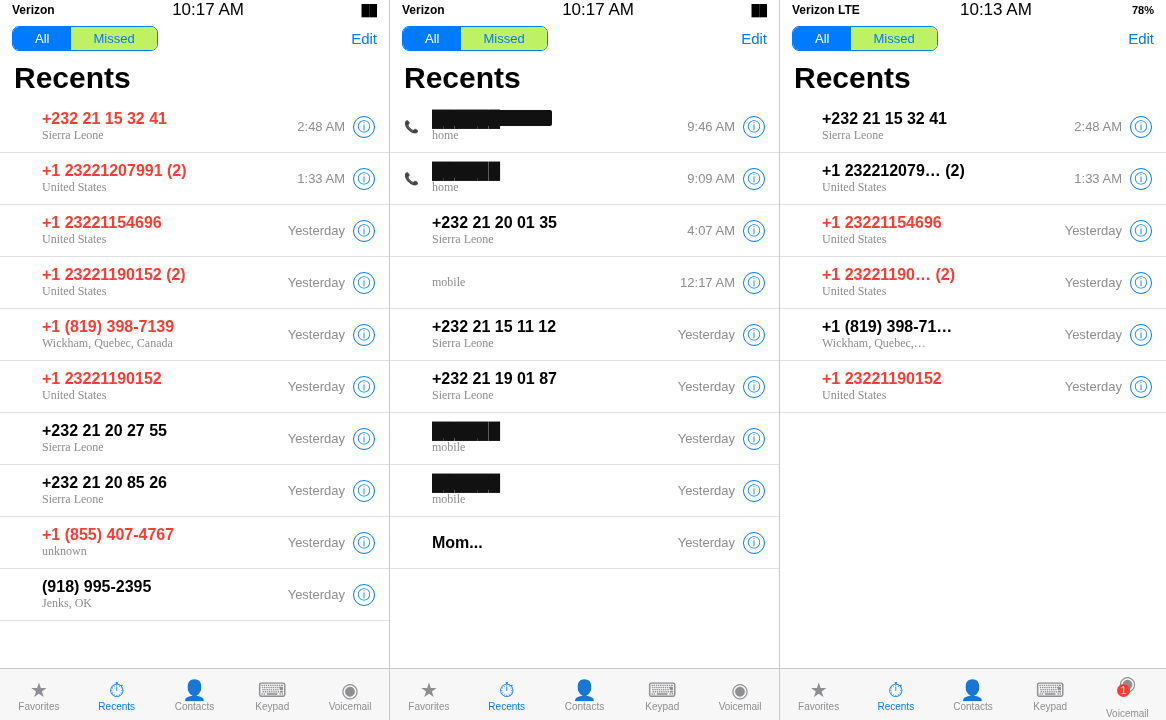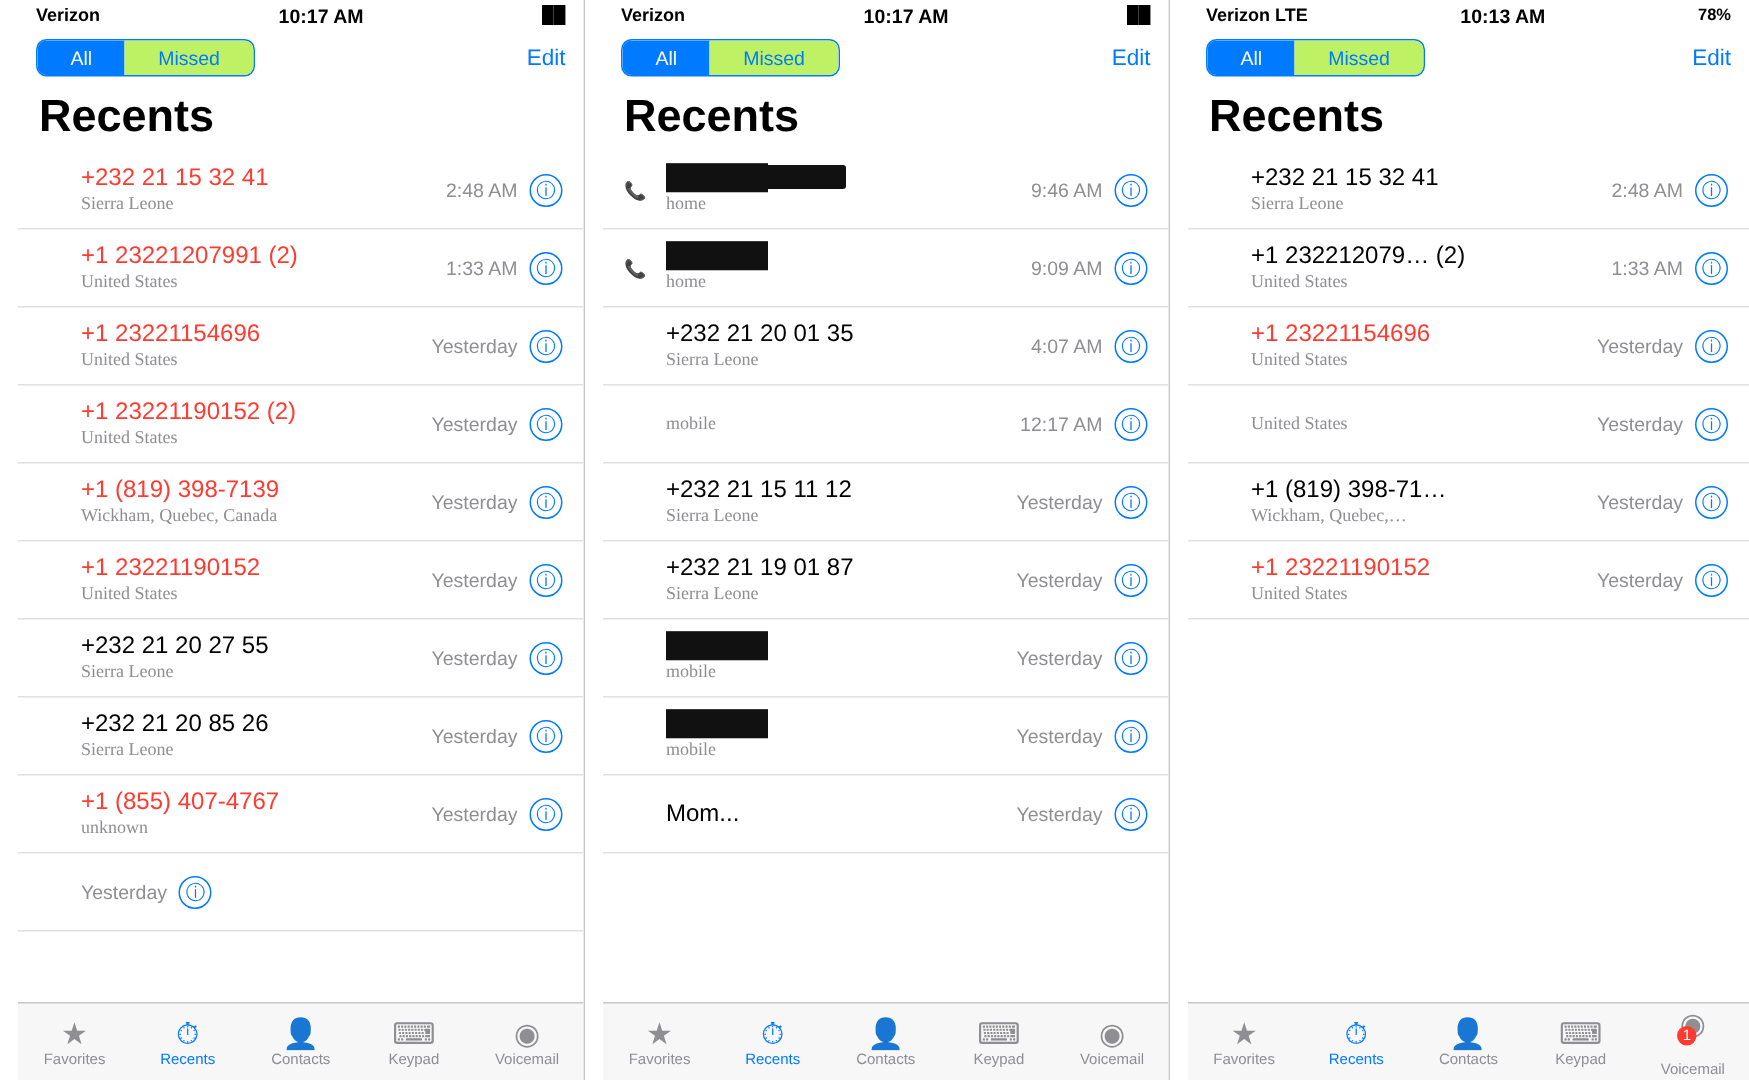--- a/index.html
+++ b/index.html
@@ -14,39 +14,38 @@
     }
 
     
     .panel {
       display: flex;
       flex-direction: column;
       background: #fff;
       border-right: 1px solid #c8c7cc;
       height: 720px;
       overflow: hidden;
-      padding-left: 12px;
     }
     .panel-left { width: 390px; }
     .panel-mid { width: 390px; }
     .panel-right { width: 386px; border-right: none; }
 
     
     .status-bar {
       display: flex;
       align-items: center;
       justify-content: space-between;
       padding: 4px 12px;
       font-size: 12px;
       font-weight: 600;
       background: #fff;
       height: 20px;
     }
     .status-bar .left { display: flex; align-items: center; gap: 3px; }
-    .status-bar .center { font-size: 13px; font-weight: 700; }
+    .status-bar .center { font-size: 17px; font-weight: 400; }
     .status-bar .right { display: flex; align-items: center; gap: 4px; font-size: 11px; }
 
     
     .nav-bar {
       display: flex;
       align-items: center;
       justify-content: space-between;
       padding: 6px 12px;
       background: #fff;
       gap: 25px;
@@ -104,21 +103,21 @@
       margin-right: 10px;
       color: #8e8e93;
       font-size: 14px;
       flex-shrink: 0;
     }
     .call-item .call-info {
       flex: 1;
     }
     .call-item .call-name {
       font-size: 16px;
-      font-weight: 400;
+      font-weight: 700;
       color: #ff3b30;
     }
     .call-item .call-name.black { color: #000; }
     .call-item .call-subtext {
       font-size: 12px;
       color: #8e8e93;
       font-family: Liberation Serif, serif;
     }
     .call-item .call-time {
       font-size: 13px;
@@ -278,20 +277,24 @@
           <div class="call-icon"></div>
           <div class="call-info">
             <div class="call-name">+1 (855) 407-4767</div>
             <div class="call-subtext">unknown</div>
           </div>
           <div class="call-time">Yesterday</div>
           <div class="info-btn">ⓘ</div>
         </div>
         <div class="call-item">
           <div class="call-icon"></div>
+          <div class="call-info">
+            <div class="call-name black">(918) 995-2395</div>
+            <div class="call-subtext">Jenks, OK</div>
+          </div>
           <div class="call-time">Yesterday</div>
           <div class="info-btn">ⓘ</div>
         </div>
       </div>
       <div class="tab-bar">
         <div class="tab-item">
           <div class="tab-icon">★</div>
           <div class="tab-label">Favorites</div>
         </div>
         <div class="tab-item active">
@@ -468,20 +471,21 @@
           <div class="call-info">
             <div class="call-name">+1 23221154696</div>
             <div class="call-subtext">United States</div>
           </div>
           <div class="call-time">Yesterday</div>
           <div class="info-btn">ⓘ</div>
         </div>
         <div class="call-item">
           <div class="call-icon"></div>
           <div class="call-info">
+            <div class="call-name">+1 23221190… (2)</div>
             <div class="call-subtext">United States</div>
           </div>
           <div class="call-time">Yesterday</div>
           <div class="info-btn">ⓘ</div>
         </div>
         <div class="call-item">
           <div class="call-icon"></div>
           <div class="call-info">
             <div class="call-name black">+1 (819) 398-71…</div>
             <div class="call-subtext">Wickham, Quebec,…</div>

